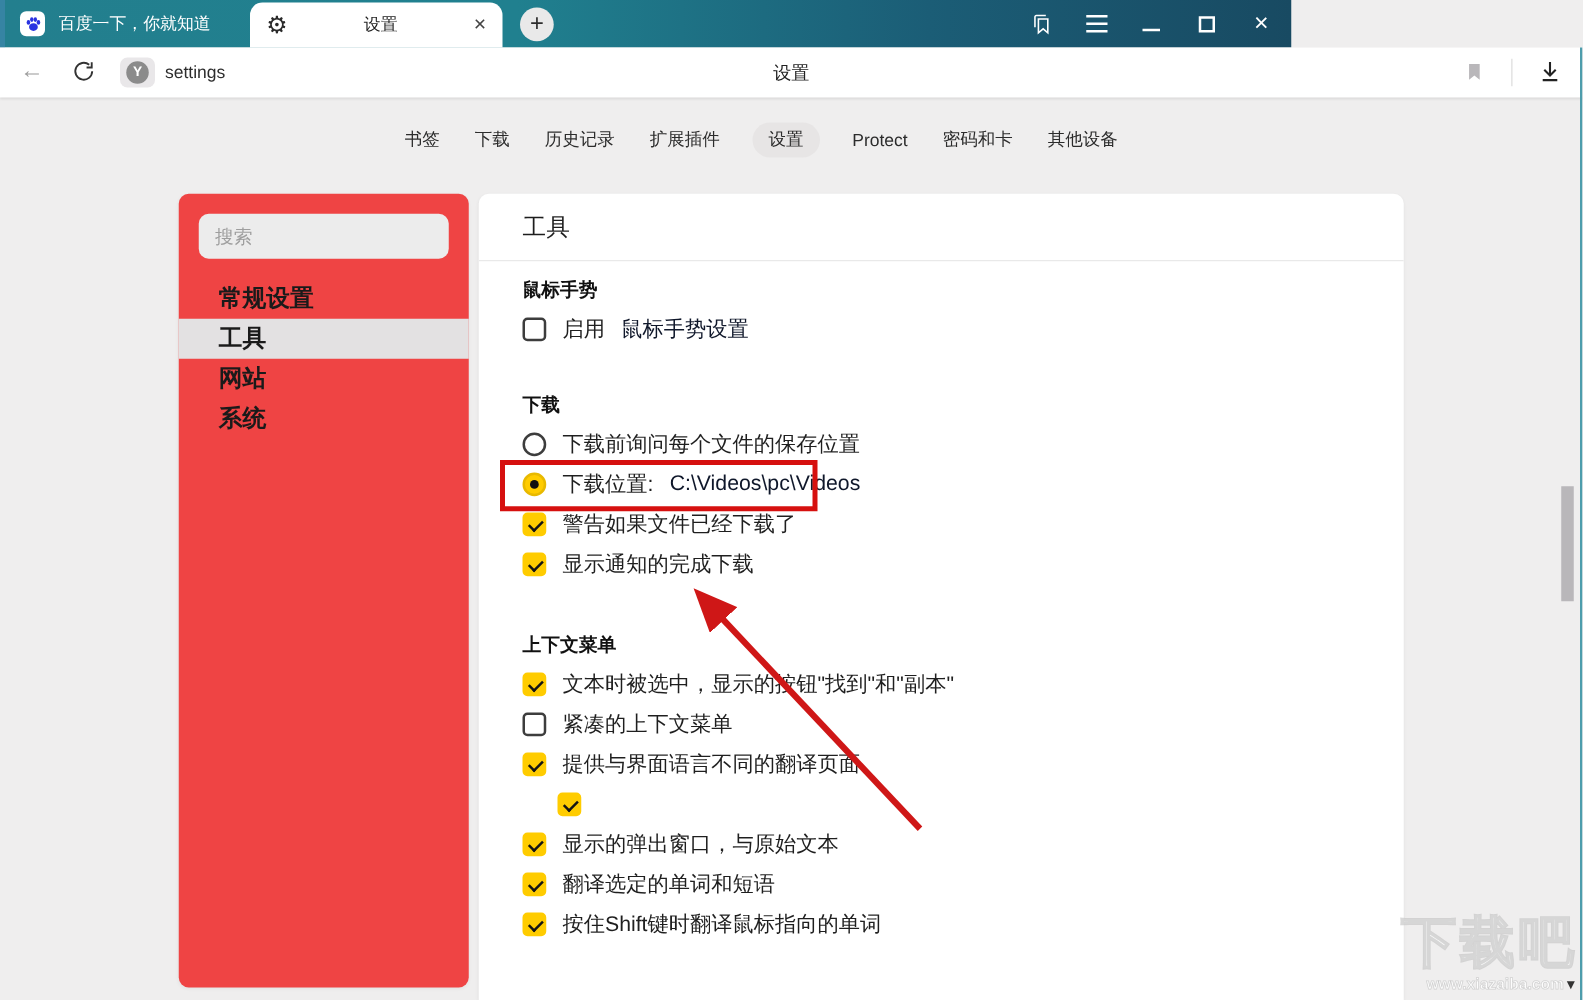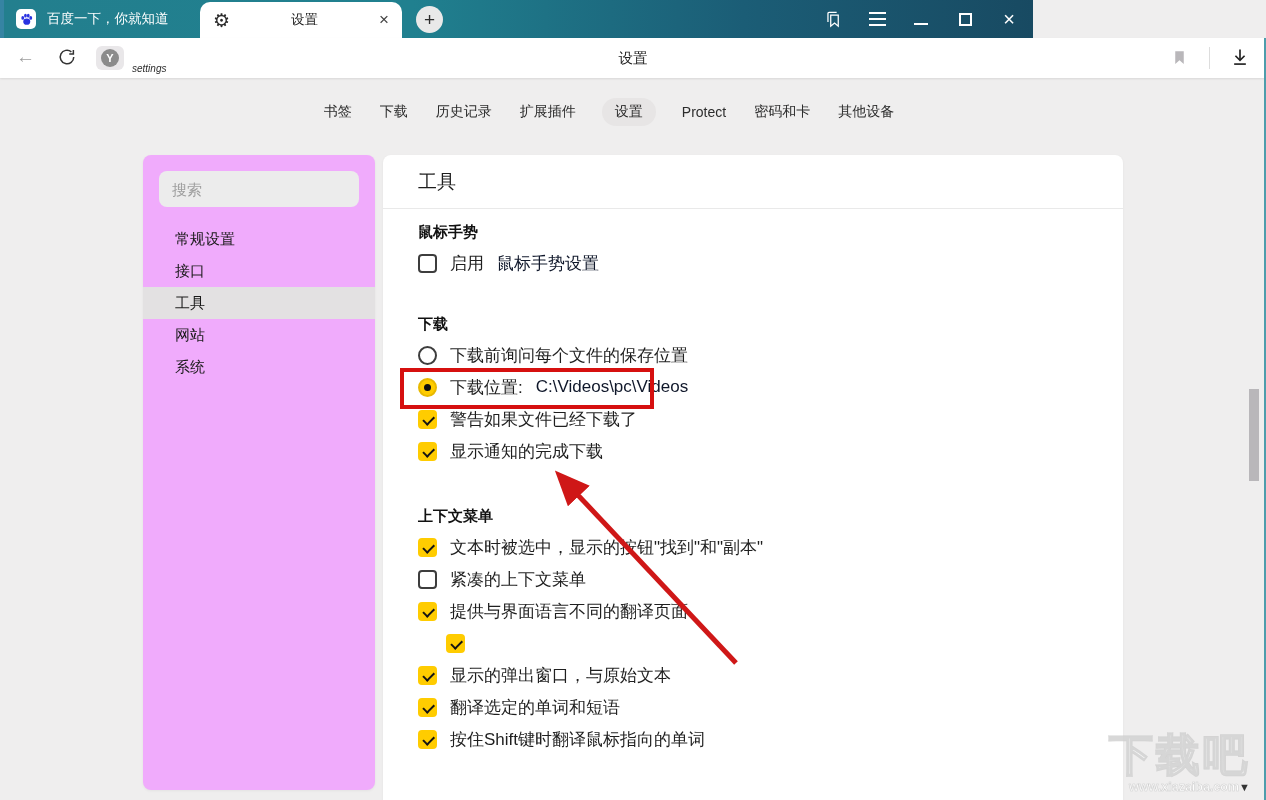--- a/index.html
+++ b/index.html
@@ -24,38 +24,38 @@
   .min-glyph { width:14px; height:2px; background:#fff; margin-top:10px; }
   .max-glyph { width:13px; height:13px; border:2px solid #fff; }
   .close-glyph { font-size:20px; line-height:1; }
 
   
   .toolbar { position:absolute; left:0; top:38px; width:1266px; height:40px; background:#fff; box-shadow:0 1px 2px rgba(0,0,0,.10); z-index:3; }
   .tb-back { position:absolute; left:16px; top:8px; font-size:19px; color:#9d9d9d; }
   .tb-reload { position:absolute; left:58px; top:10px; }
   .badge-bg { position:absolute; left:96px; top:8px; width:28px; height:24px; background:#e9e7e9; border-radius:6px; display:flex; align-items:center; justify-content:center; }
   .y-circle { width:18px; height:18px; border-radius:50%; background:#8b8b8b; color:#fff; font-size:11px; font-weight:bold; display:flex; align-items:center; justify-content:center; }
-  .tb-url { position:absolute; left:132px; top:25px; font-size:10px; color:#2d2d2d;font-style:italic; }
+  .tb-url { position:absolute; left:132px; top:11px; font-size:14px; color:#2d2d2d; }
   .tb-title { position:absolute; left:50%; top:11px; transform:translateX(-50%); font-size:14.5px; color:#222; }
   .tb-flag { position:absolute; right:78px; top:10px; }
   .tb-div { position:absolute; right:56px; top:9px; width:1px; height:22px; background:#ddd; }
   .tb-down { position:absolute; right:16px; top:8px; }
 
   
   .setnav { position:absolute; left:0; top:98px; width:1218px; display:flex; justify-content:center; align-items:center; gap:24px; font-size:14px; color:#2c2c2c; }
   .setnav .nav-item { padding:5px 2px; }
   .setnav .nav-item.active { background:#e7e5e5; border-radius:14px; padding:5px 13px; }
 
   
-  .sidebar { position:absolute; left:143px; top:155px; width:232px; height:635px; background:#f0abfc; border-radius:8px; box-shadow:0 1px 3px rgba(0,0,0,.05); }
+  .sidebar { position:absolute; left:143px; top:155px; width:232px; height:635px; background:#ef4444; border-radius:8px; box-shadow:0 1px 3px rgba(0,0,0,.05); }
   .search-box { margin:16px; height:36px; }
   .search-box input { width:100%; height:36px; border:none; outline:none; background:#ececec; border-radius:8px; padding:0 13px; font-size:15px; color:#333; font-family:inherit; }
   .search-box input::placeholder { color:#9e9e9e; }
   .side-list { margin-top:12px; }
-  .side-item { height:32px; display:flex; align-items:center; padding-left:32px; font-size:15px; color:#1a1a1a; }
+  .side-item { height:32px; display:flex; align-items:center; padding-left:32px; font-size:19px; color:#1a1a1a;font-weight:bold; }
   .side-item.active { background:#e3e1e2; }
 
   
   .maincard { position:absolute; left:383px; top:155px; width:740px; height:645px; background:#fff; border-radius:8px 8px 0 0; box-shadow:0 1px 3px rgba(0,0,0,.05); overflow:hidden; }
   .main-header { height:54px; display:flex; align-items:center; padding:0 35px; border-bottom:1px solid #e9e9e9; font-size:19px; color:#1d1d1d; }
   .main-content { padding:8px 35px 0; }
   .sec-h { height:30px; display:flex; align-items:center; font-size:15px; font-weight:bold; color:#111; }
   .sec-gap { margin-top:30px; }
   .sec-gap2 { margin-top:34px; }
   .row { height:32px; display:flex; align-items:center; gap:13px; font-size:17px; color:#1f1f1f; }
@@ -69,21 +69,21 @@
   .radio.checked::after { content:""; position:absolute; left:4px; top:4px; width:7px; height:7px; border-radius:50%; background:#101010; }
   .link { color:#0f172a; }
 
   
   .highlight-box { position:absolute; left:400px; top:368px; width:254px; height:41px; border:4px solid #d6100f; z-index:6; pointer-events:none; }
   .arrow-svg { position:absolute; left:0; top:0; z-index:6; pointer-events:none; }
   .scroll-thumb { position:absolute; left:1249px; top:389px; width:10px; height:92px; background:#b9b7ba; }
   .win-edge-right { position:absolute; right:0; top:38px; bottom:0; width:2px; background:#4d9dac; z-index:8; }
 
   
-  .watermark { position:absolute; right:16px; bottom:6px; text-align:right; z-index:5; pointer-events:none;margin-left:48px; }
+  .watermark { position:absolute; right:4px; bottom:6px; text-align:right; z-index:5; pointer-events:none;margin-left:48px; }
   .wm-big { font-size:44px; font-weight:bold; letter-spacing:3px; color:rgba(255,255,255,.62); -webkit-text-stroke:1.5px rgba(195,195,195,.65); line-height:1; }
   .wm-small { font-size:12.5px; font-weight:bold; color:rgba(255,255,255,.85); -webkit-text-stroke:.6px rgba(185,185,185,.6); margin-top:3px; }
   .wm-tri { color:#333; -webkit-text-stroke:0; font-size:11px; }
 </style>
 </head>
 <body>
 
 <div class="tabbar">
   <div class="edge-accent"></div>
 
@@ -170,21 +170,20 @@
   <span class="nav-item">密码和卡</span>
   <span class="nav-item">其他设备</span>
 </div>
 
 <div class="sidebar">
   <div class="search-box">
     <input type="text" placeholder="搜索" style="">
   </div>
   <div class="side-list">
     <div class="side-item">常规设置</div>
-    <div class="side-item">接口</div>
     <div class="side-item active">工具</div>
     <div class="side-item">网站</div>
     <div class="side-item">系统</div>
   </div>
 </div>
 
 <div class="maincard">
   <div class="main-header">工具</div>
   <div class="main-content">
 

